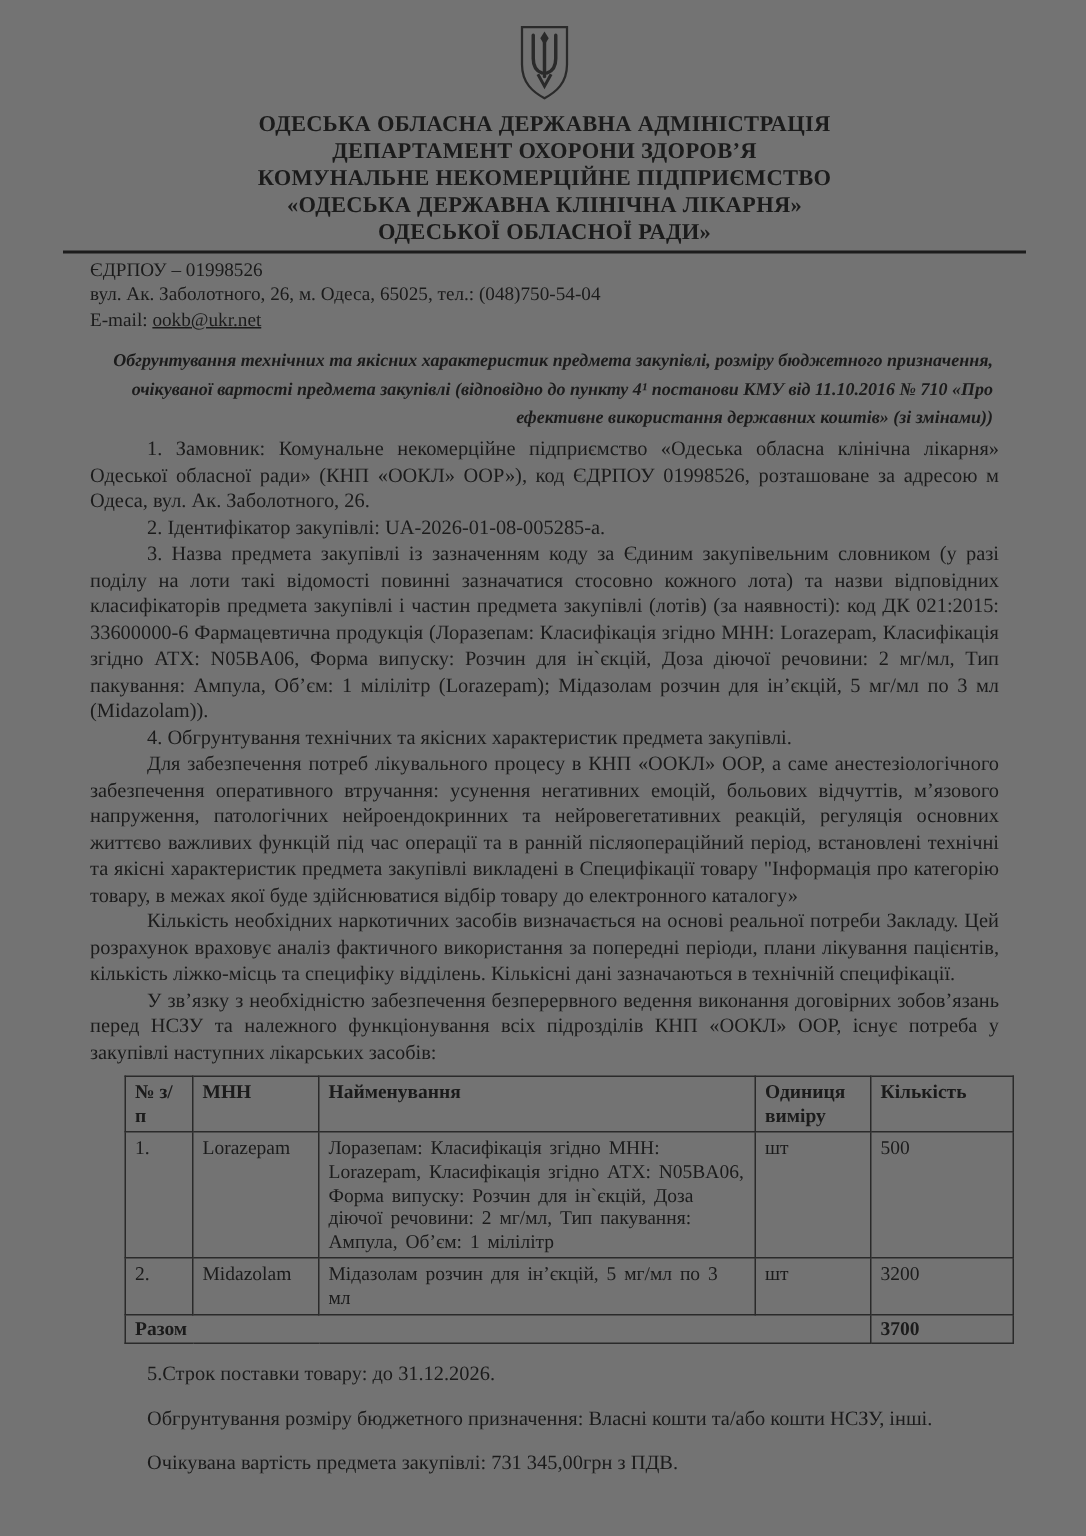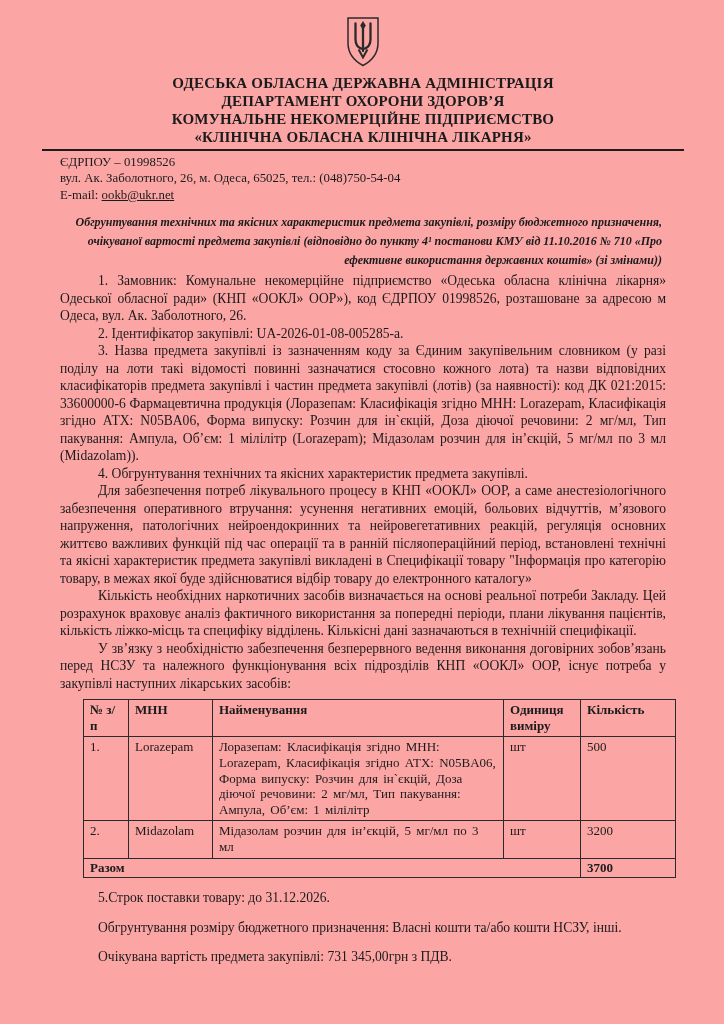--- a/index.html
+++ b/index.html
@@ -1,18 +1,18 @@
 <!DOCTYPE html>
 <html><head>
 <meta charset="utf-8">
 <style>
   html,body{margin:0;padding:0;background:#e9e9e7;}
   .page{
     width:724px;height:1024px;margin:0 auto;position:relative;overflow:hidden;
-    background:#fca5a5;color:#1b1b1b;
+    background:#737373;color:#1b1b1b;
     font-family:"Liberation Serif","DejaVu Serif",serif;
     box-shadow:0 0 4px rgba(0,0,0,.25);
   }
   .inner{padding:16px 58px 0 60px;}
   .emblem{display:block;margin:0 auto 6px auto;}
   .org{ text-align:center;font-weight:bold;font-size:15px;line-height:18px;letter-spacing:.2px;}
   .org div{white-space:nowrap;}
   .rule{border:0;border-top:2.6px solid #1c1c1c;margin:3px -18px 3px -18px;}
   .contact{font-size:12.8px;line-height:16.4px;}
   .contact .email-part{text-decoration:underline;}
@@ -53,21 +53,22 @@
         <path d="M19 9 V35"></path>
       </g>
       <path d="M19 5 L16.2 9.5 L19 14 L21.8 9.5 Z" fill="#2a2a2a"></path>
       <path d="M14.6 33.5 L19 41.5 L23.4 33.5" fill="none" stroke="#2a2a2a" stroke-width="2"></path>
     </svg>
 
     <div class="org">
       <div>ОДЕСЬКА ОБЛАСНА ДЕРЖАВНА АДМІНІСТРАЦІЯ</div>
       <div>ДЕПАРТАМЕНТ ОХОРОНИ ЗДОРОВ’Я</div>
       <div>КОМУНАЛЬНЕ НЕКОМЕРЦІЙНЕ ПІДПРИЄМСТВО</div>
-      <div>«КЛІНІЧНА ОБЛАСНА КЛІНІЧНА ЛІКАРНЯ»</div>
+      <div>«ОДЕСЬКА ДЕРЖАВНА КЛІНІЧНА ЛІКАРНЯ»</div>
+      <div>ОДЕСЬКОЇ ОБЛАСНОЇ РАДИ»</div>
     </div>
 
     <hr class="rule">
 
     <div class="contact">
       <div>ЄДРПОУ – 01998526</div>
       <div>вул. Ак. Заболотного, 26,  м. Одеса, 65025,  тел.: (048)750-54-04</div>
       <div>
         <span>E-mail:</span>
         <span class="email-part">ookb@ukr.net</span>

